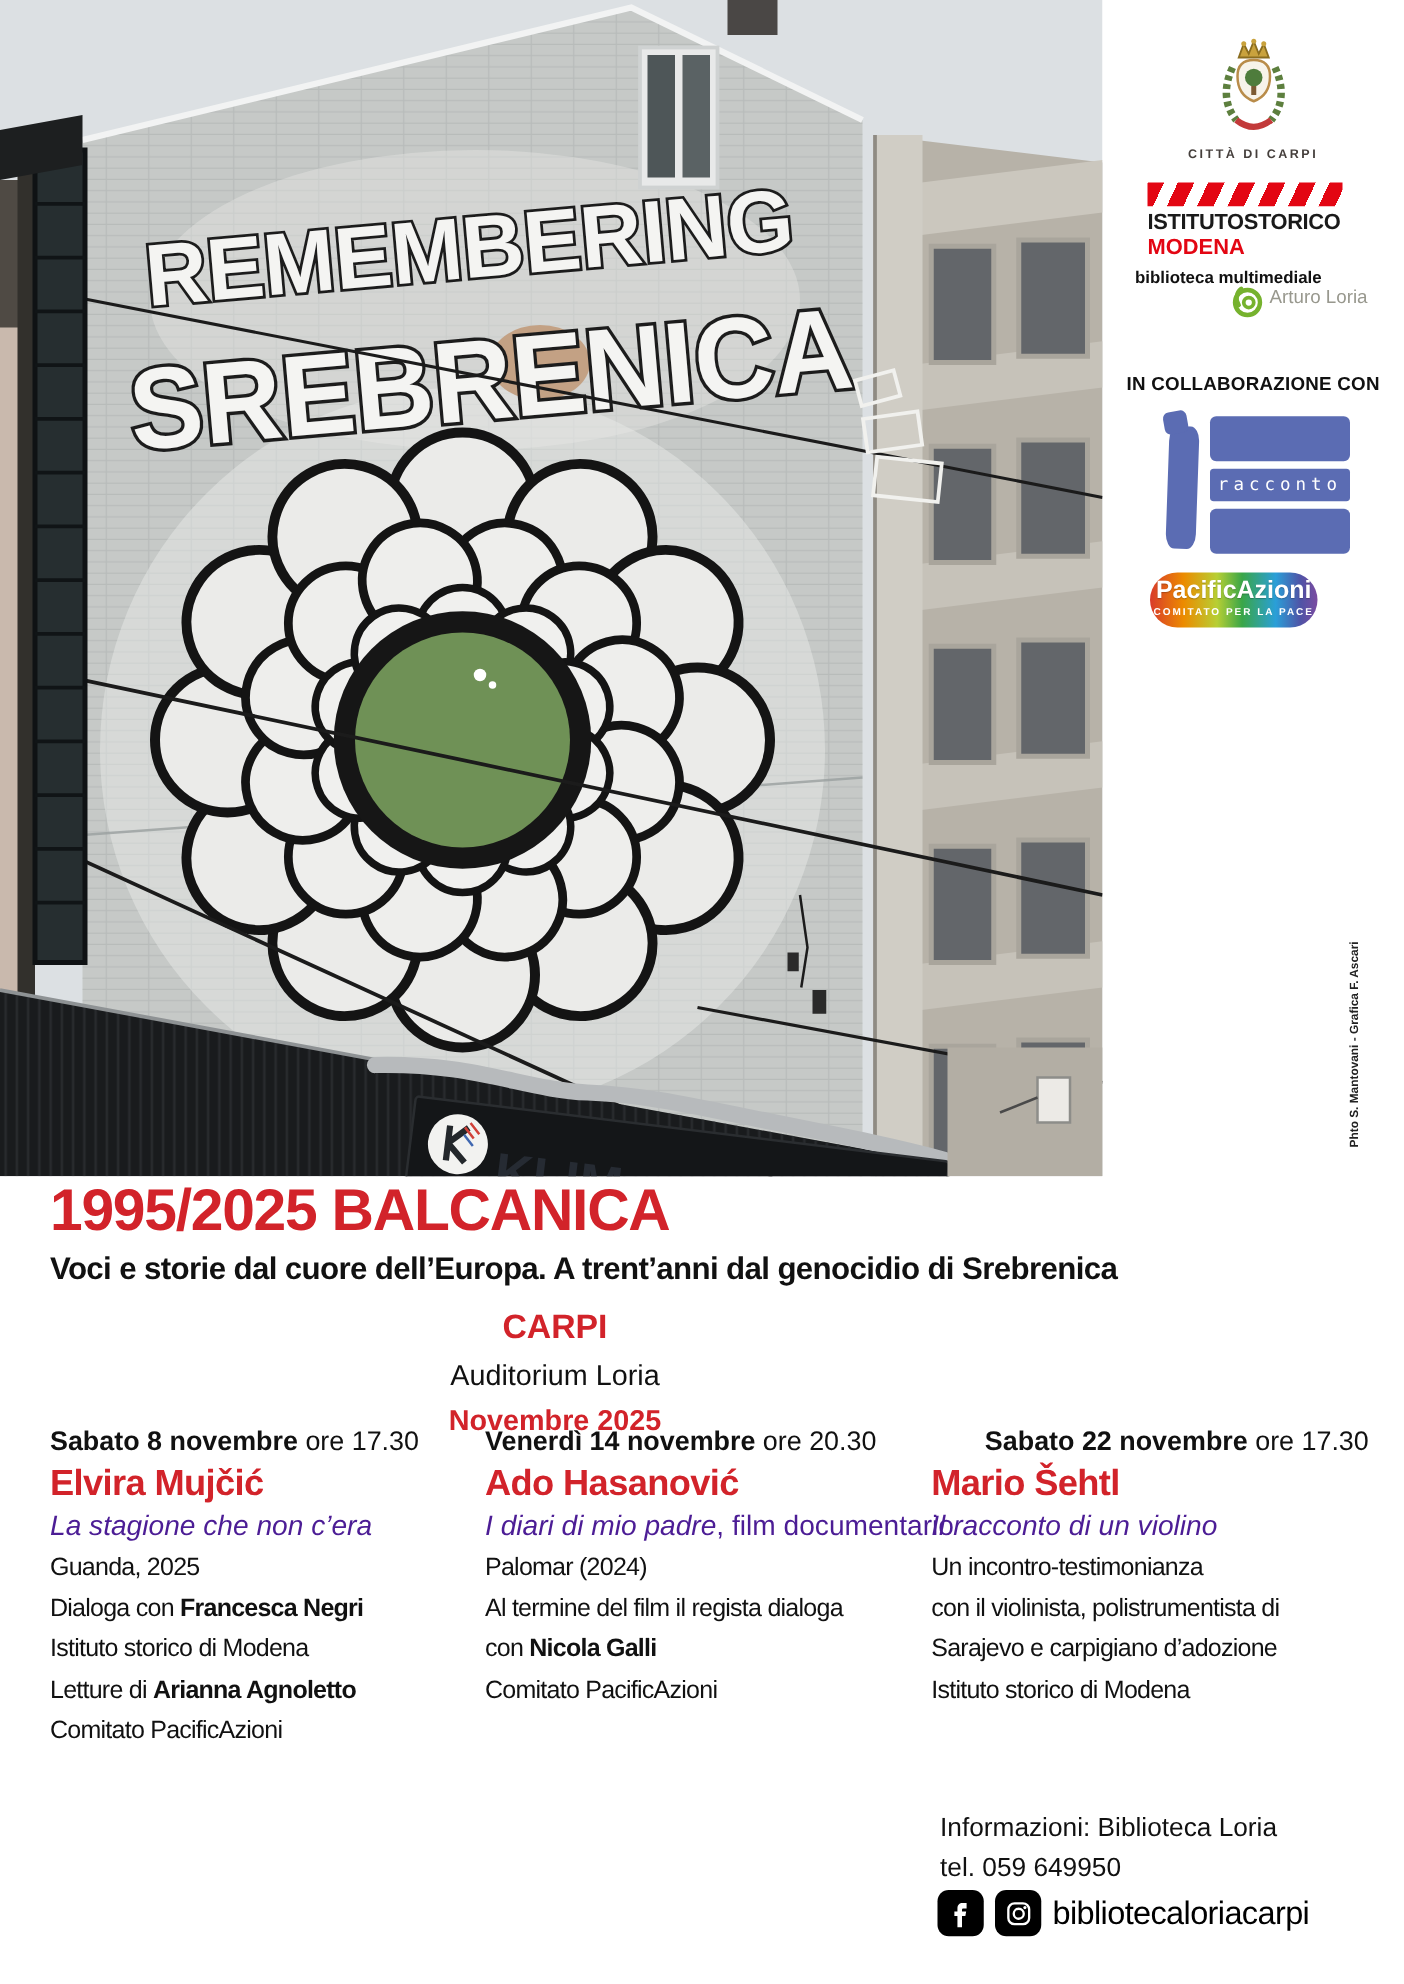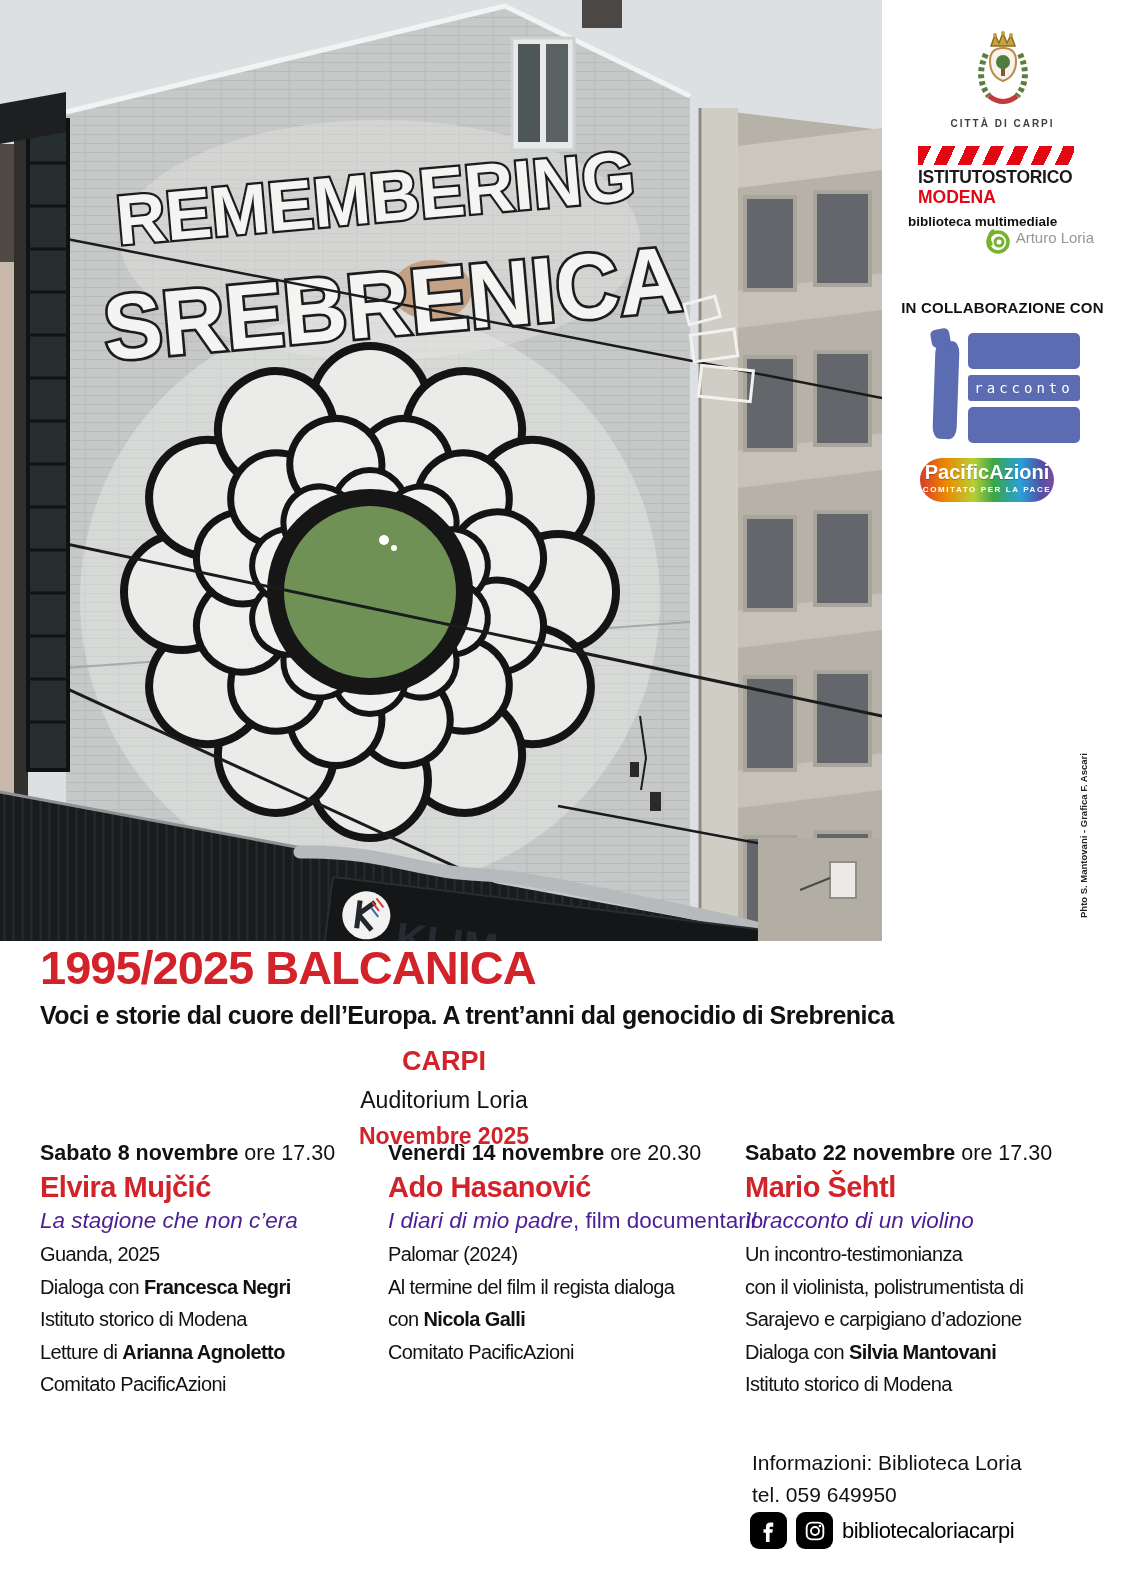--- a/index.html
+++ b/index.html
@@ -66,21 +66,21 @@
   .ev-work{font-size:22.5px;line-height:34px;color:#4c1d95;white-space:nowrap;}
   .ev-work i{font-style:italic;}
   .ev-line{font-size:20px;line-height:32.5px;color:#111;letter-spacing:-.6px;white-space:nowrap;}
   .ev-line b{font-weight:700;}
 
   .info{left:752px;top:1447px;}
   .info-line{font-size:21px;line-height:32px;color:#111;}
   .social{left:750px;top:1512px;display:flex;align-items:center;gap:9px;}
   .sicon{width:37px;height:37px;background:#000;border-radius:9px;display:flex;
          align-items:center;justify-content:center;}
-  .handle{font-size:22px;color:#000;letter-spacing:-.5px;}
+  .handle{font-size:26px;color:#000;letter-spacing:-.5px;}
 </style>
 </head>
 <body>
 
 <div class="poster">
 
   <div class="abs photo">
     <svg width="882" height="941" viewBox="0 0 882 941">
       <defs>
         <pattern id="brick" width="34" height="9" patternUnits="userSpaceOnUse">
@@ -320,27 +320,26 @@
     <p class="ev-date" style="margin:0;"><b>Venerdì 14 novembre</b><span> ore 20.30</span></p>
     <p class="ev-speaker" style="margin:0;">Ado Hasanović</p>
     <p class="ev-work" style="margin:0;"><i>I diari di mio padre</i><span>, film documentario</span></p>
     <p class="ev-line" style="margin:0;">Palomar (2024)</p>
     <p class="ev-line" style="margin:0;">Al termine del film il regista dialoga</p>
     <p class="ev-line" style="margin:0;"><span>con </span><b>Nicola Galli</b></p>
     <p class="ev-line" style="margin:0;">Comitato PacificAzioni</p>
   </div>
 
   <div class="abs col col3">
-    <p class="ev-date" style="margin:0;"><b>Sabato 22 novembre</b><span> ore 17.30</span></p>
+    <p class="ev-date" style="margin:0;text-align:right;"><b>Sabato 22 novembre</b><span> ore 17.30</span></p>
     <p class="ev-speaker" style="margin:0;">Mario Šehtl</p>
     <p class="ev-work" style="margin:0;"><i>Il racconto di un violino</i><span></span></p>
     <p class="ev-line" style="margin:0;">Un incontro-testimonianza</p>
     <p class="ev-line" style="margin:0;">con il violinista, polistrumentista di</p>
     <p class="ev-line" style="margin:0;">Sarajevo e carpigiano d’adozione</p>
-    <p class="ev-line" style="margin:0;"><span>Dialoga con </span><b>Silvia Mantovani</b></p>
     <p class="ev-line" style="margin:0;">Istituto storico di Modena</p>
   </div>
 
   <div class="abs info">
     <div class="info-line">Informazioni: Biblioteca Loria</div>
     <div class="info-line">tel. 059 649950</div>
   </div>
   <div class="abs social">
     <div class="sicon">
       <svg width="22" height="22" viewBox="0 0 36 36">

